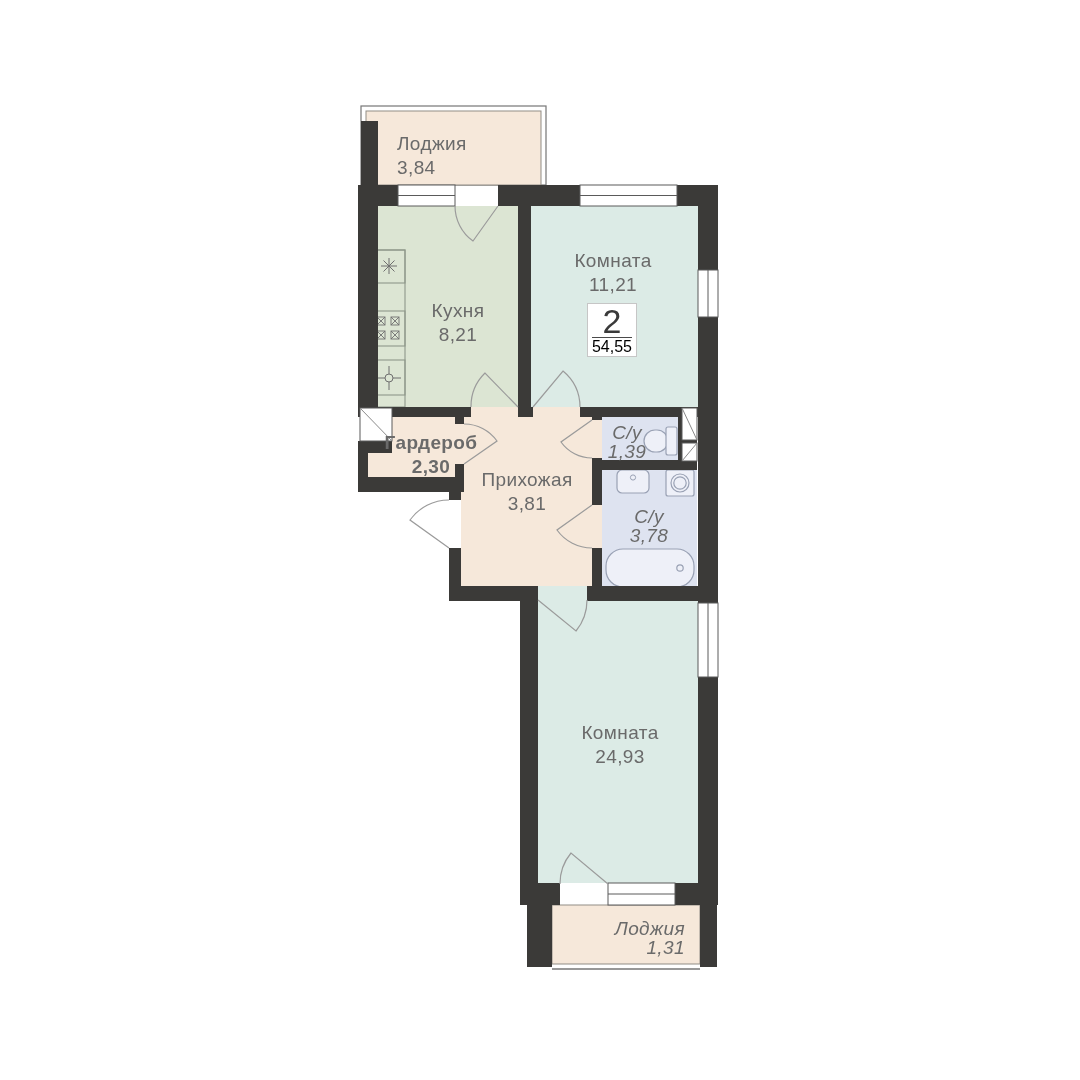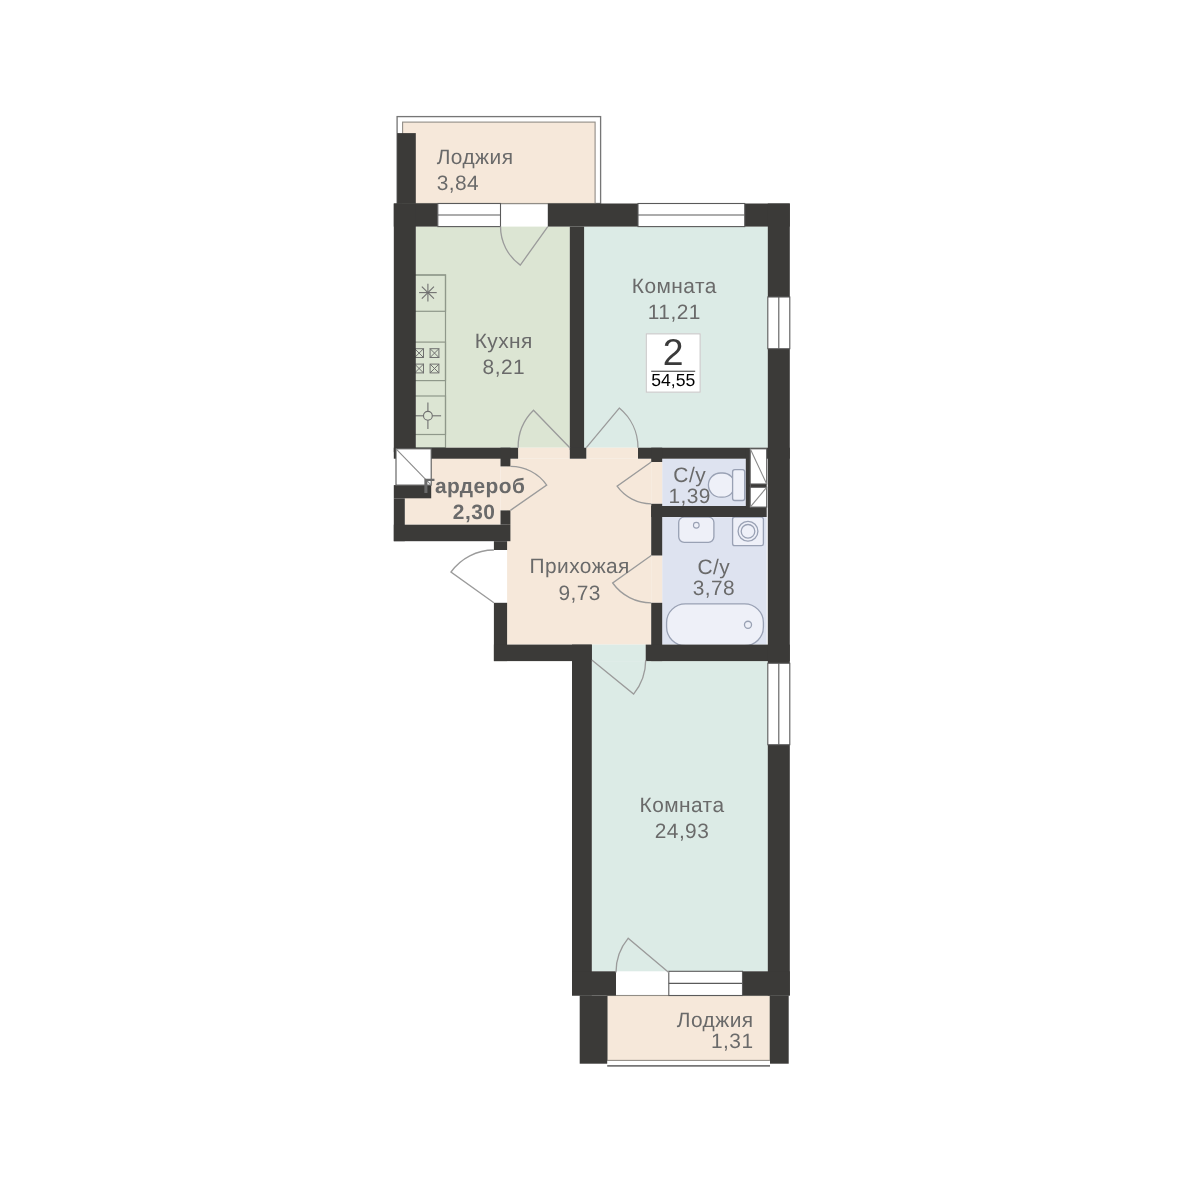--- a/index.html
+++ b/index.html
@@ -2,21 +2,21 @@
 <html><head>
 <meta charset="utf-8">
 <style>
   html,body{margin:0;padding:0;background:#ffffff;}
   #canvas{position:relative;width:1080px;height:1080px;background:#ffffff;overflow:hidden;
           font-family:"Liberation Sans","DejaVu Sans",sans-serif;}
   #plan-svg{position:absolute;left:0;top:0;}
   .room-label{position:absolute;transform:translate(-50%,-50%);text-align:center;
               color:#6a6a6a;font-size:19px;line-height:24px;white-space:nowrap;letter-spacing:.4px;}
   .room-label .nm,.room-label .ar{display:block;}
-  .room-label.tight{line-height:19px;}
+  .room-label.tight{line-height:19px;font-style:italic;}
   .room-label.left-align{transform:translate(0,-50%);text-align:left;}
   .room-label.right-align{transform:translate(0,-50%);text-align:right;}
   #apartment-badge{position:absolute;left:587px;top:303px;width:50px;height:54px;
     background:#ffffff;border:1px solid #c6c6c6;box-sizing:border-box;text-align:center;}
   #apartment-badge .num{display:block;font-size:34px;line-height:32px;color:#3a3a3a;margin-top:1px;}
   #apartment-badge .div{display:block;height:0;border-top:1.5px solid #4a4a4a;margin:0 4px;}
   #apartment-badge .area{display:block;font-size:16px;line-height:18px;color:#000000;}
 </style>
 </head>
 <body>
@@ -180,23 +180,23 @@
   <div class="room-label" style="left:613px;top:273px;">
     <span class="nm">Комната</span>
     <span class="ar">11,21</span>
   </div>
 
   <div class="room-label" style="left:431px;top:455px;font-weight:bold;">
     <span class="nm">Гардероб</span>
     <span class="ar">2,30</span>
   </div>
 
-  <div class="room-label" style="left:527px;top:528px;">
+  <div class="room-label" style="left:527px;top:492px;">
     <span class="nm">Прихожая</span>
-    <span class="ar">9,73</span>
+    <span class="ar">3,81</span>
   </div>
 
   <div class="room-label tight" style="left:627px;top:442px;">
     <span class="nm">С/у</span>
     <span class="ar">1,39</span>
   </div>
 
   <div class="room-label tight" style="left:649px;top:526px;">
     <span class="nm">С/у</span>
     <span class="ar">3,78</span>

